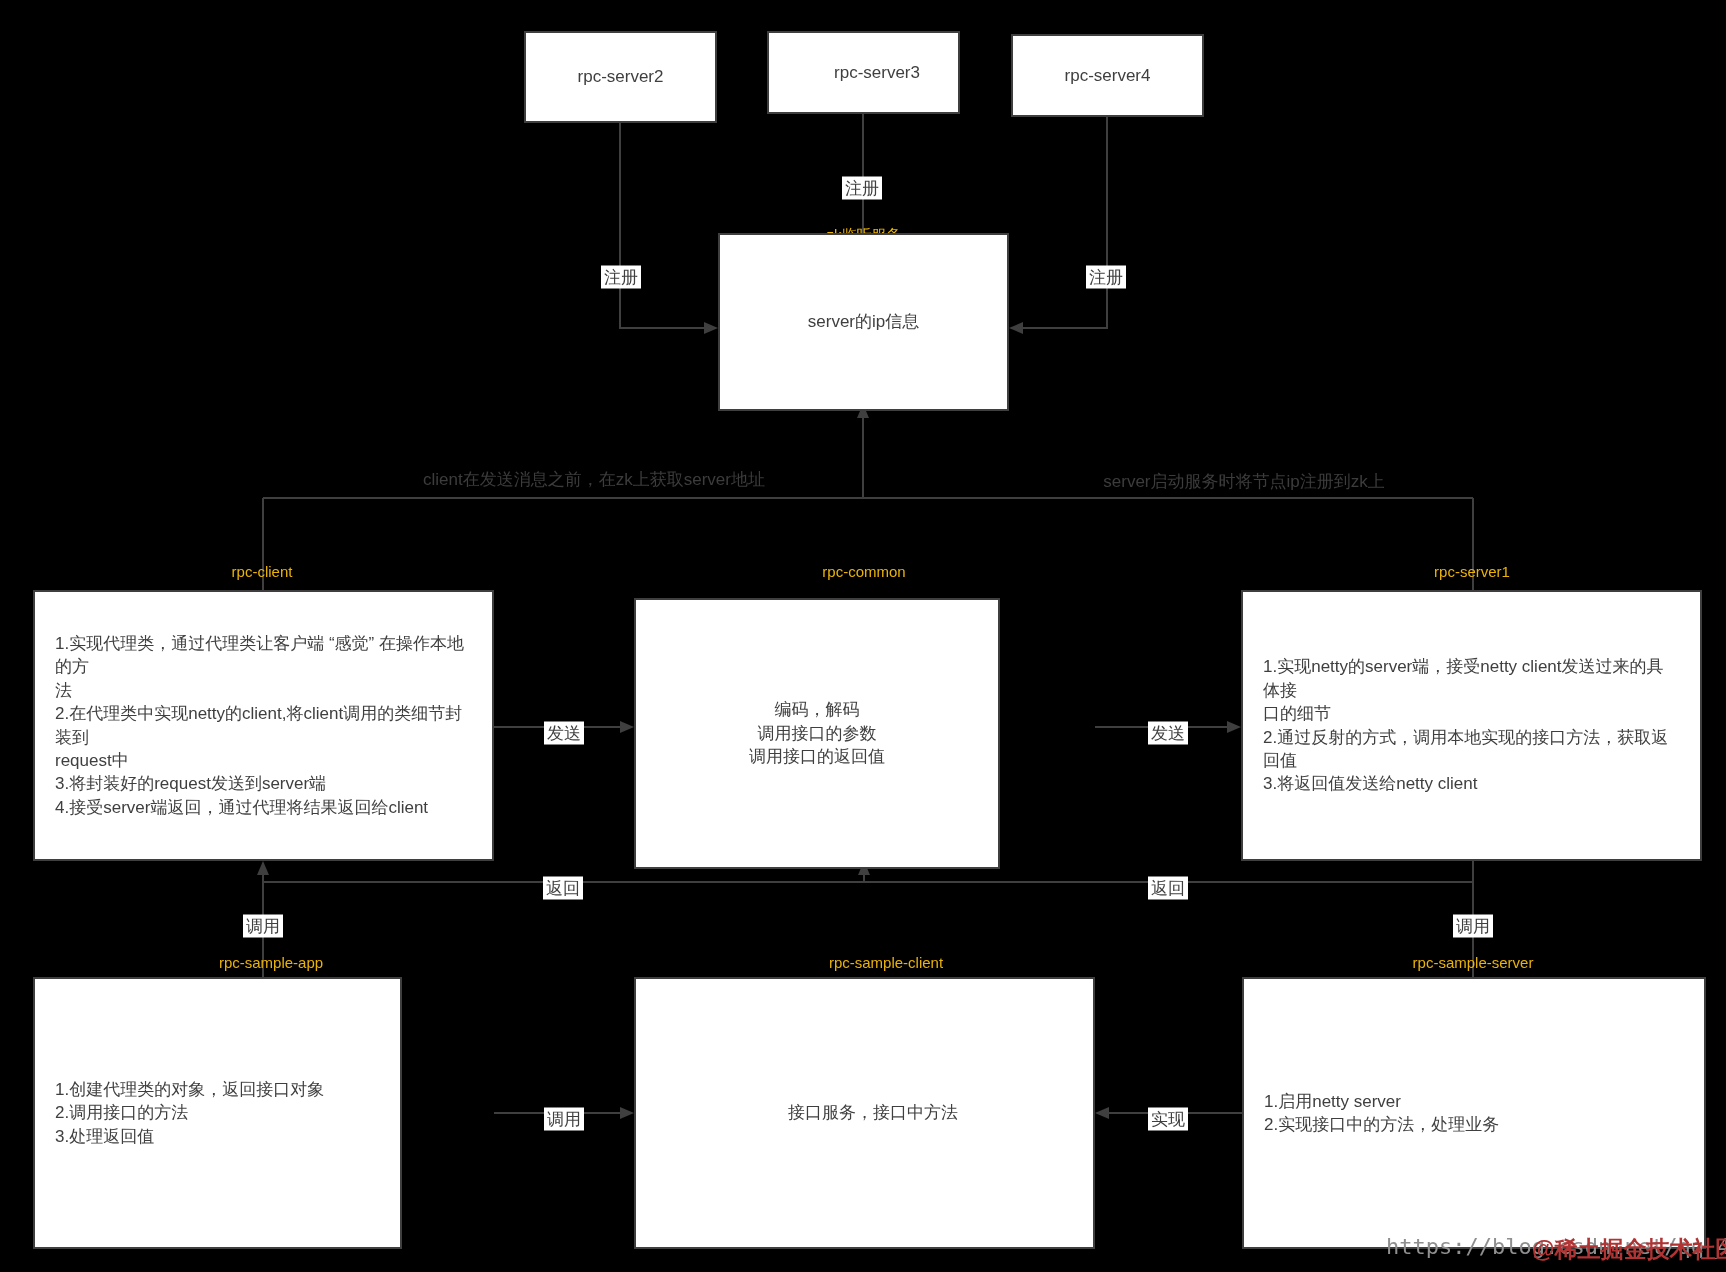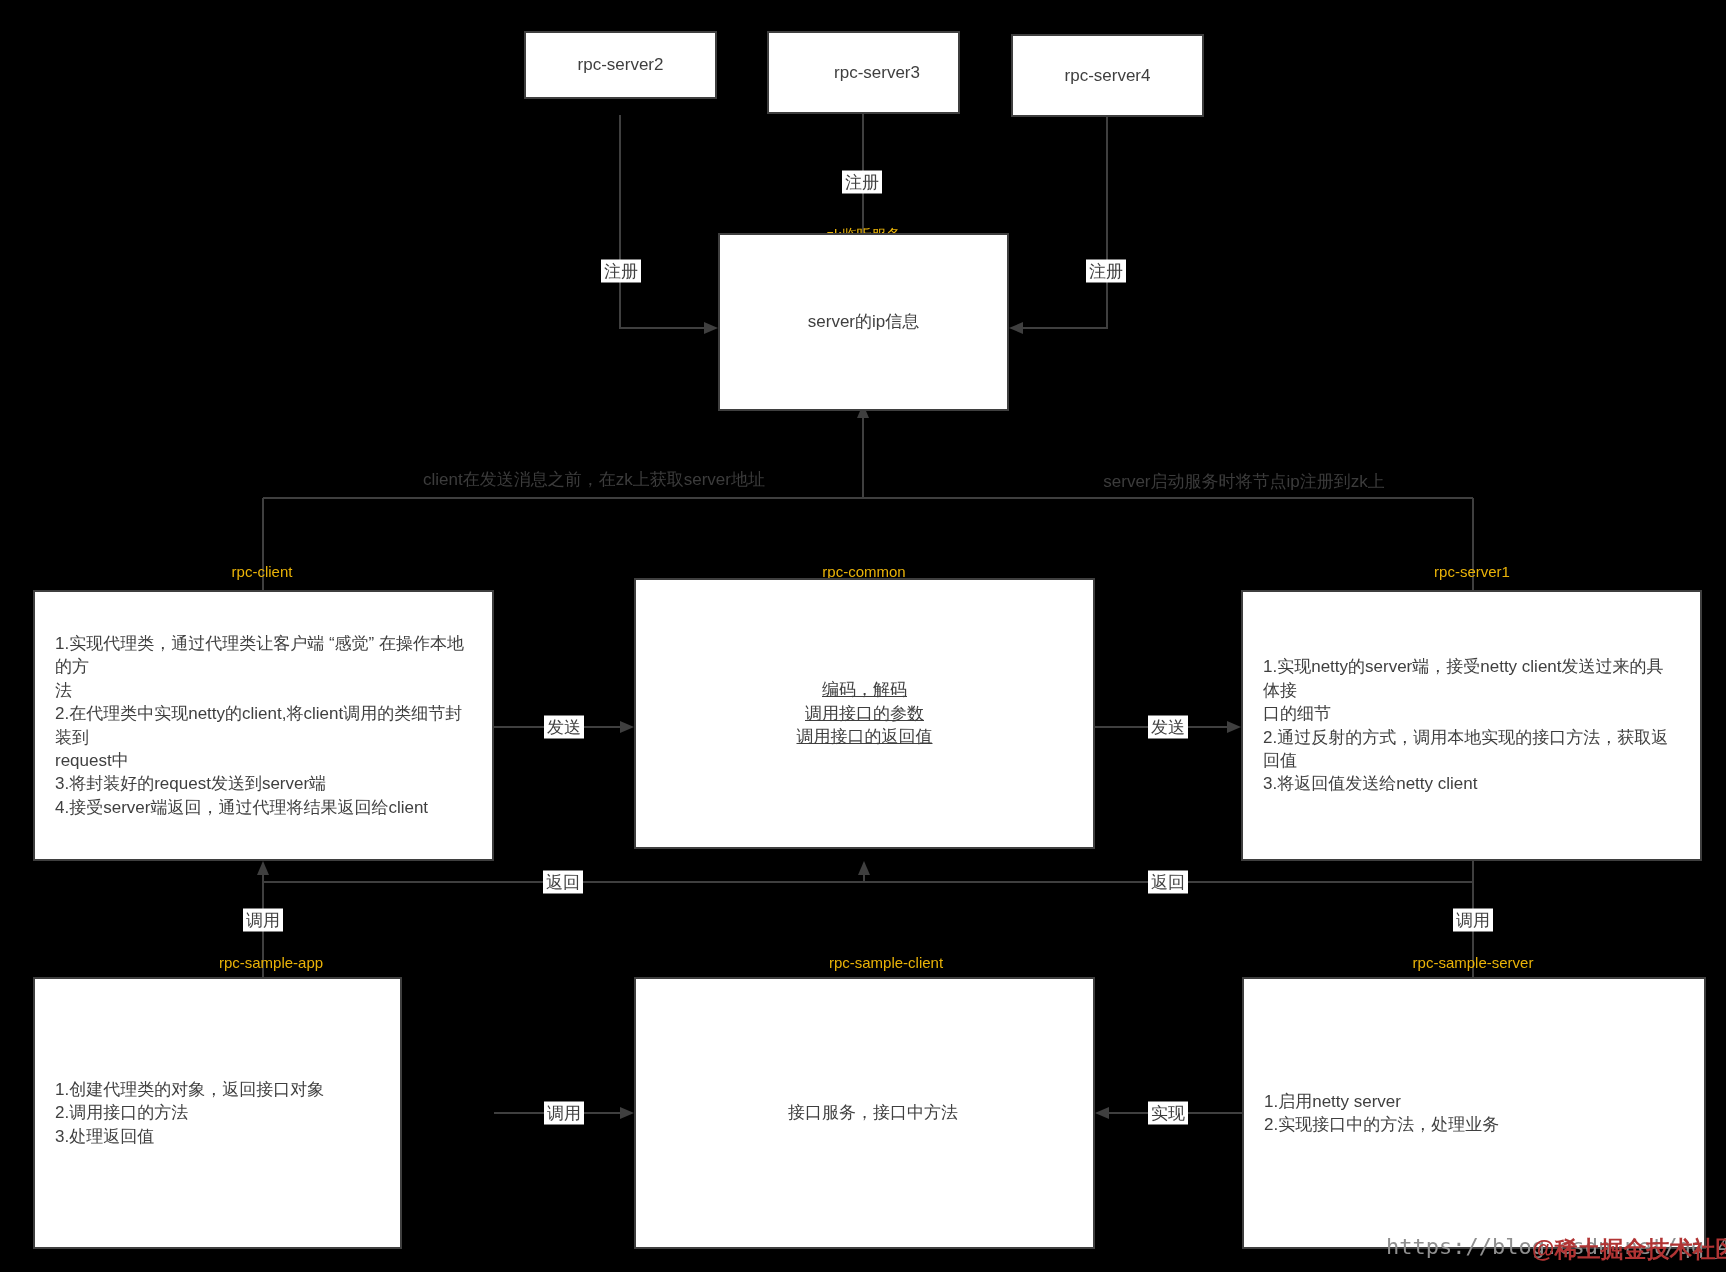--- a/index.html
+++ b/index.html
@@ -18,37 +18,37 @@
   .nodetitle{
     position:absolute;color:#eab308;font-size:15px;white-space:nowrap;
     transform:translate(-50%,-50%);
   }
   .linklabel{
     position:absolute;color:#3c3c3c;font-size:17px;white-space:nowrap;
     transform:translate(-50%,-50%);
   }
   .tag{
     position:absolute;background:#ffffff;color:#3f3f3f;font-size:17px;line-height:21px;
-    padding:1px 3px;white-space:nowrap;transform:translate(-50%,-50%);
+    padding:1px 3px;white-space:nowrap;transform:translate(-50%,-50%);margin-top:6px;
   }
   .watermark{position:absolute;left:1386px;top:1232px;width:340px;height:36px;}
   .watermark .url{
     position:absolute;left:0;top:2px;font-family:"DejaVu Sans Mono","Liberation Mono",monospace;
     font-size:22px;color:#8f8f8f;white-space:nowrap;
   }
   .watermark .red{
     position:absolute;left:146px;top:2px;font-size:23px;font-weight:bold;color:#b13434;white-space:nowrap;
   }
   
-  #n-server2{left:524px;top:31px;width:193px;height:68px;}
+  #n-server2{left:524px;top:31px;width:193px;height:92px;}
   #n-server3{left:767px;top:31px;width:193px;height:83px;padding-left:27px;}
   #n-server4{left:1011px;top:34px;width:193px;height:83px;}
   #n-zk{left:718px;top:233px;width:291px;height:178px;align-items:center;}
   #n-client{left:33px;top:590px;width:461px;height:271px;}
-  #n-common{left:634px;top:578px;width:461px;height:271px;text-decoration:underline;}
+  #n-common{left:634px;top:598px;width:366px;height:271px;}
   #n-server1{left:1241px;top:590px;width:461px;height:271px;}
   #n-app{left:33px;top:977px;width:369px;height:272px;}
   #n-sclient{left:634px;top:977px;width:461px;height:272px;padding-left:17px;}
   #n-sserver{left:1242px;top:977px;width:464px;height:272px;}
   
   #t-zk{left:864px;top:235px;}
   #t-client{left:262px;top:571px;}
   #t-common{left:864px;top:571px;}
   #t-server1{left:1472px;top:571px;}
   #t-app{left:271px;top:962px;}

